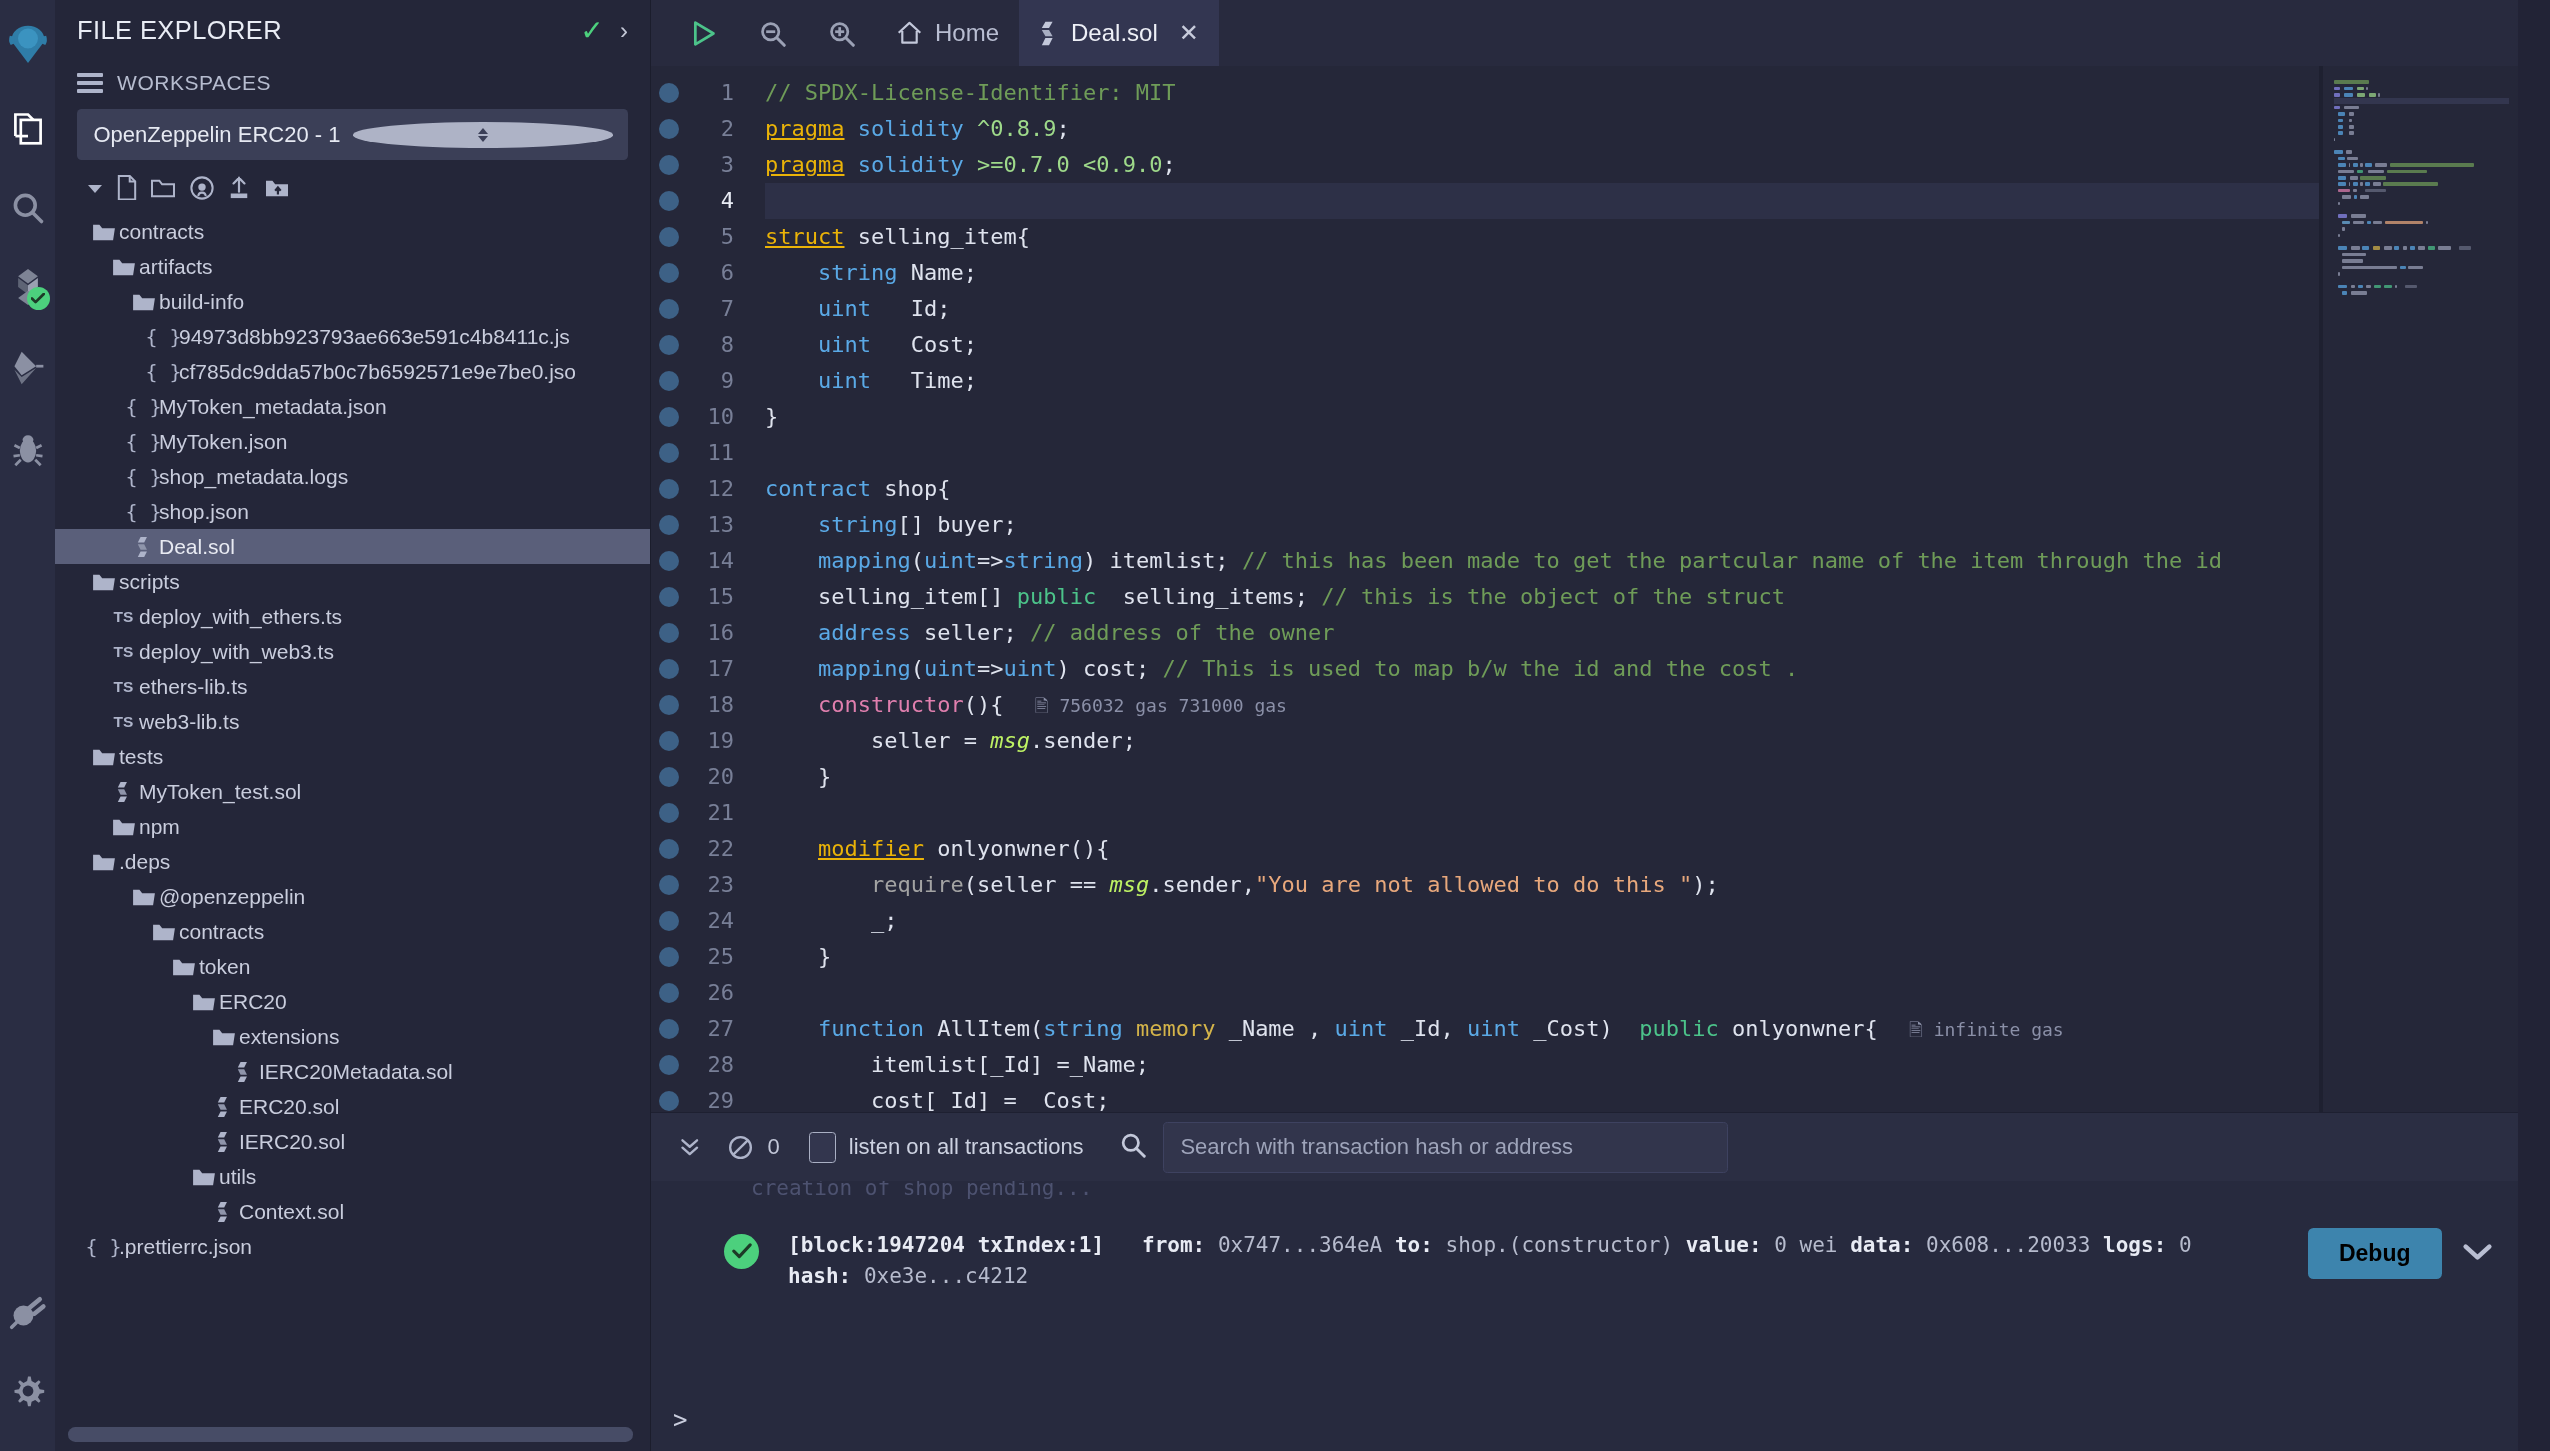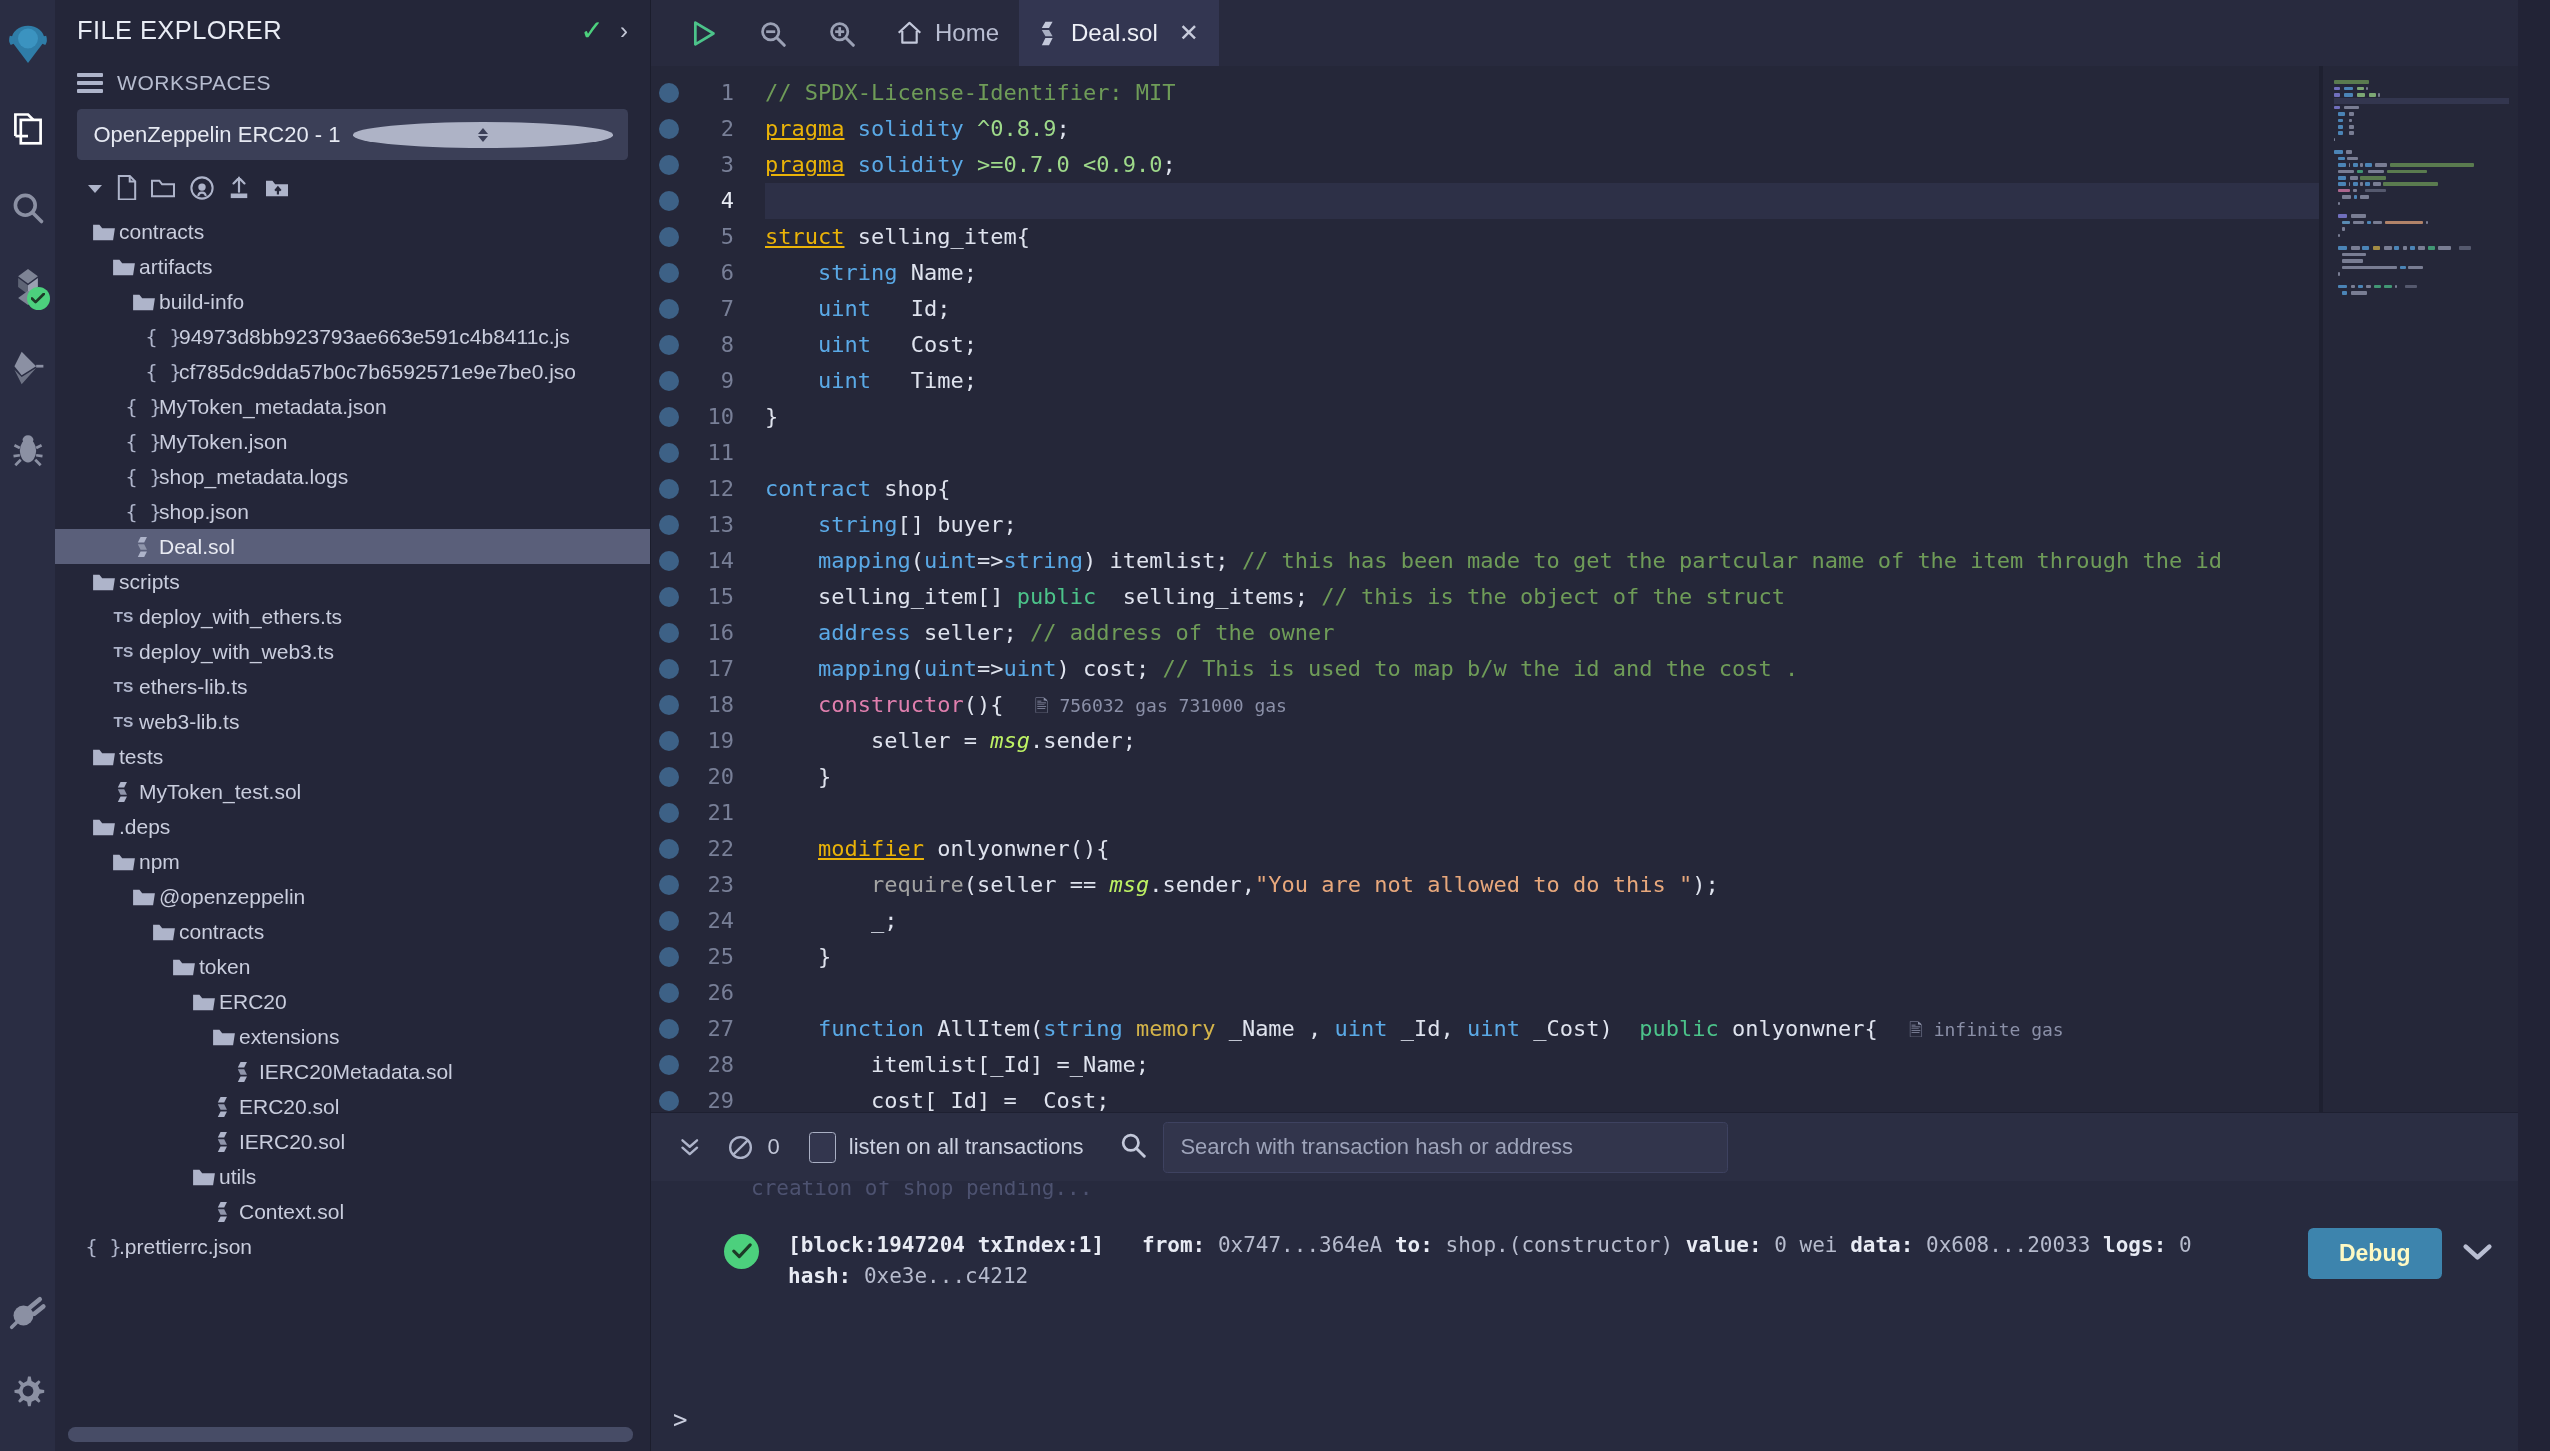--- a/index.html
+++ b/index.html
@@ -178,21 +178,21 @@
   }
   .tx-txt {
     margin-left: 29px; font-family: "DejaVu Sans Mono", monospace;
     font-size: 21px; line-height: 31px; color: #c6cbdc; font-weight: bold;
   }
   .tx-txt .lbl { color: #e8ebf4; }
   .tx-txt .val { color: #b6bbcd; font-weight: normal; }
 
   .debug-wrap { position: absolute; right: 25.5px; top: 47px; display: flex; align-items: center; gap: 20px; }
   .debug-btn {
-    background: #3d84ad; color: #fef9c3; border: none; border-radius: 5.5px;
+    background: #3d84ad; color: #000000; border: none; border-radius: 5.5px;
     padding: 12px 31px; font-size: 23px; font-weight: bold; cursor: pointer;
     font-family: "Liberation Sans", sans-serif;
   }
   .debug-chev { color: #b9bed2; font-size: 27px; cursor: pointer; }
 
   .prompt {
     position: absolute; left: 0; bottom: 0; width: 100%; height: 62px;
     display: flex; align-items: center; padding-left: 22px;
     font-family: "DejaVu Sans Mono", monospace; font-size: 24px; color: #c9cddd;
   }
@@ -456,35 +456,35 @@
         <div class="row" style="padding-left: 53px;">
           <span class="ic">
             <svg width="14.6" height="22" viewBox="0 0 16 24">
               <path d="M5 1 L12 1 L9 7 L2 7 Z" fill="#aeb4ca"></path>
               <path d="M2 9 L9 9 L12 15 L5 15 Z" fill="#8f95ab"></path>
               <path d="M5 17 L12 17 L9 23 L2 23 Z" fill="#aeb4ca"></path>
             </svg>
           </span>
           <span class="nm">MyToken_test.sol</span>
         </div>
+        <div class="row" style="padding-left: 53px;">
+          <span class="ic">
+            <svg width="24" height="20" viewBox="0 0 26 22">
+              <path d="M1 20 L1 3 L8 3 L11 7 L25 7 L23 20 Z" fill="#aeb4ca"></path>
+            </svg>
+          </span>
+          <span class="nm">npm</span>
+        </div>
         <div class="row" style="padding-left: 33px;">
           <span class="ic">
             <svg width="24" height="20" viewBox="0 0 26 22">
               <path d="M1 20 L1 3 L8 3 L11 7 L25 7 L23 20 Z" fill="#aeb4ca"></path>
             </svg>
           </span>
           <span class="nm">.deps</span>
-        </div>
-        <div class="row" style="padding-left: 53px;">
-          <span class="ic">
-            <svg width="24" height="20" viewBox="0 0 26 22">
-              <path d="M1 20 L1 3 L8 3 L11 7 L25 7 L23 20 Z" fill="#aeb4ca"></path>
-            </svg>
-          </span>
-          <span class="nm">npm</span>
         </div>
         <div class="row" style="padding-left: 73px;">
           <span class="ic">
             <svg width="24" height="20" viewBox="0 0 26 22">
               <path d="M1 20 L1 3 L8 3 L11 7 L25 7 L23 20 Z" fill="#aeb4ca"></path>
             </svg>
           </span>
           <span class="nm">@openzeppelin</span>
         </div>
         <div class="row" style="padding-left: 93px;">

